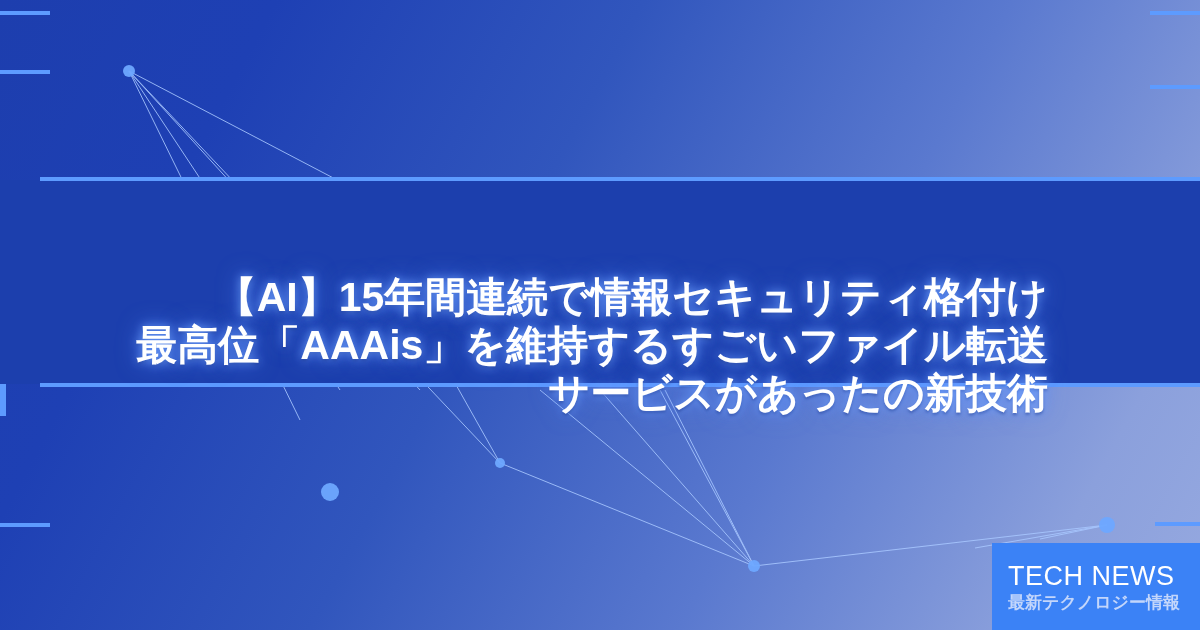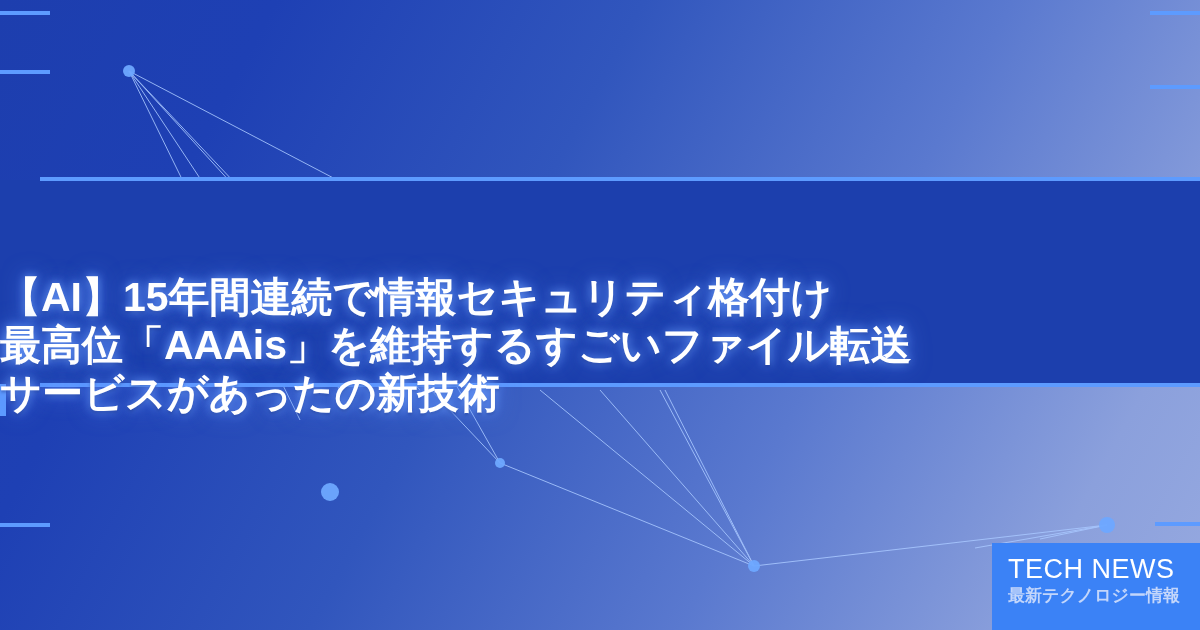--- a/index.html
+++ b/index.html
@@ -66,21 +66,21 @@
     width: 1160px;
     height: 4px;
     background: #5d9bff;
   }
 
   #headline {
     position: absolute;
     left: 0;
     top: 246px;
     width: 1048px;
-    text-align: left;
+    text-align: right;
     color: #ffffff;
     font-size: 41px;
     line-height: 48px;
     font-weight: 700;
     letter-spacing: 0px;
     text-shadow:
       0 0 10px rgba(110,160,255,0.95),
       0 0 22px rgba(90,140,255,0.75),
       0 2px 3px rgba(10,30,110,0.55);
     white-space: pre-line;
@@ -89,21 +89,21 @@
 
   
   #badge {
     position: absolute;
     left: 992px;
     top: 543px;
     width: 208px;
     height: 87px;
     background: #3b82f6;
     box-sizing: border-box;
-    padding: 11px 16px 0 16px;
+    padding: 18px 16px 0 16px;
     text-align: left;
     z-index: 6;
   }
   #badge-title {
     color: #ffffff;
     font-size: 27px;
     line-height: 30px;
     font-weight: 400;
     letter-spacing: 0.5px;
   }

